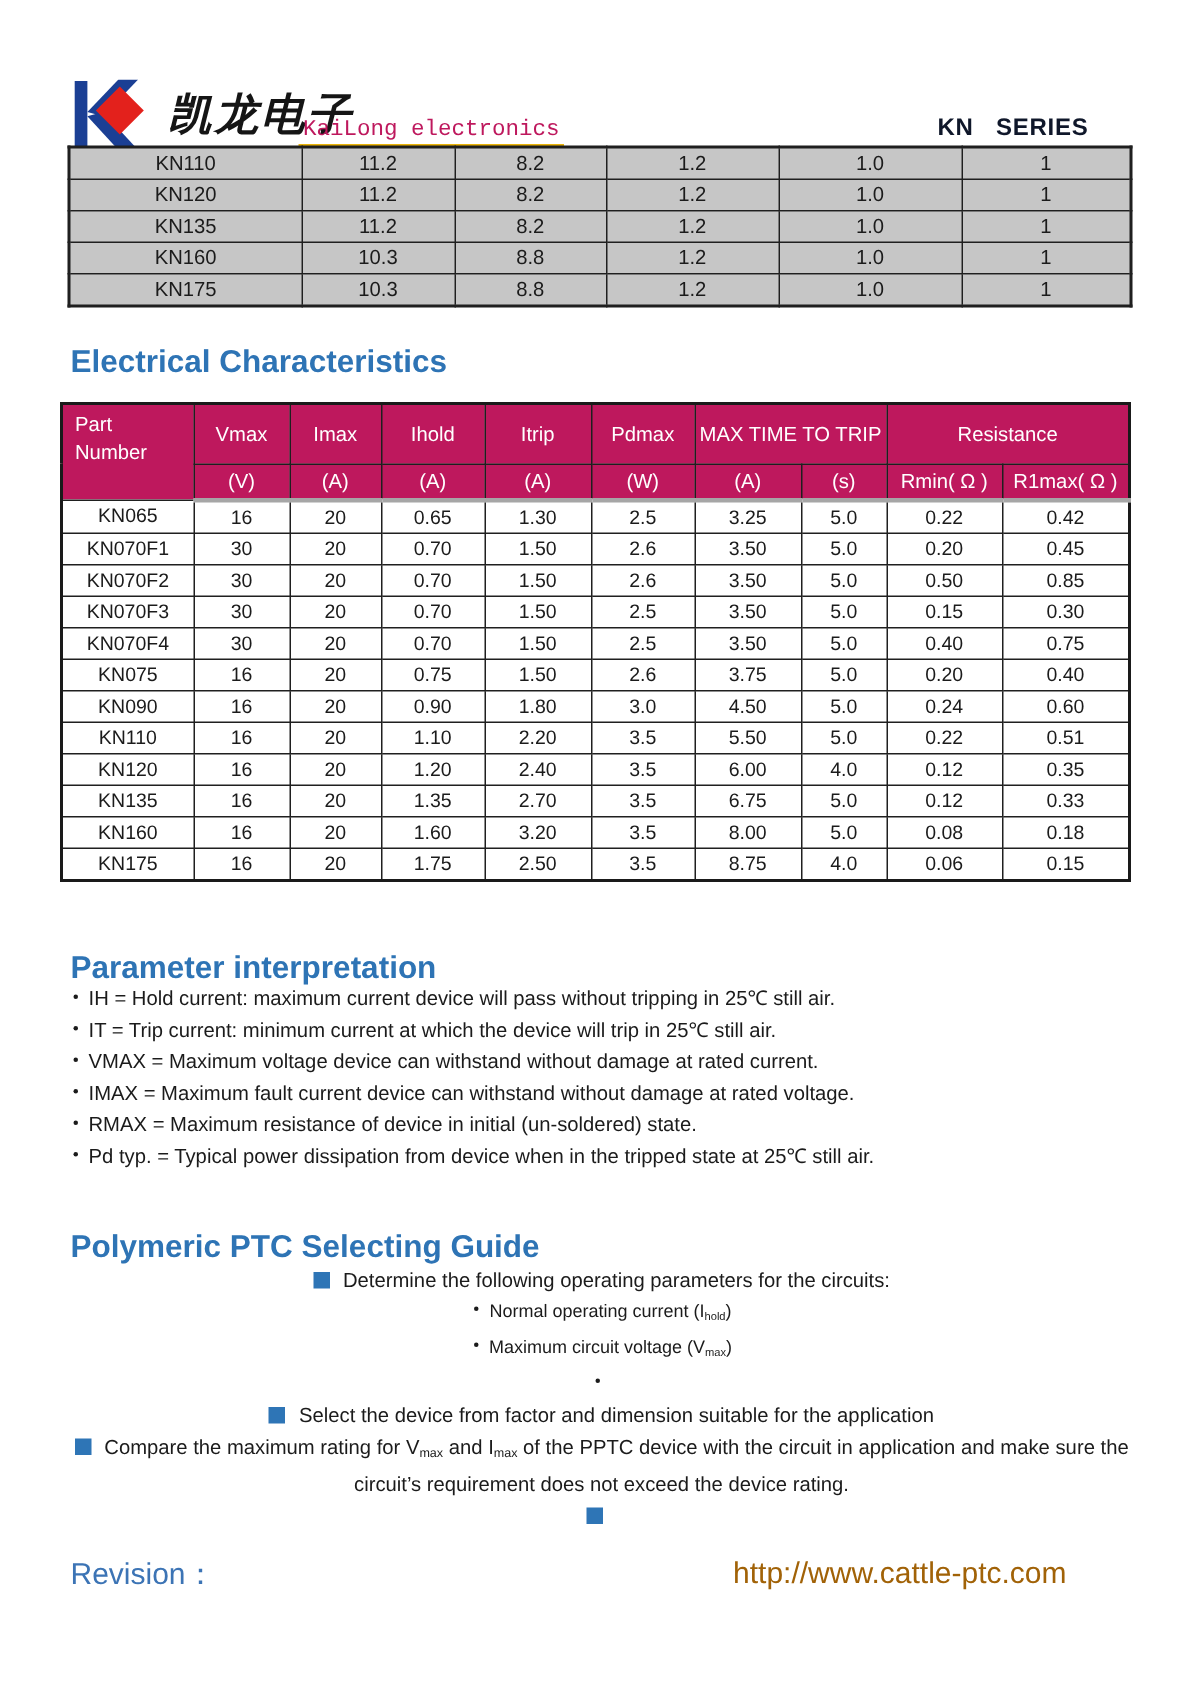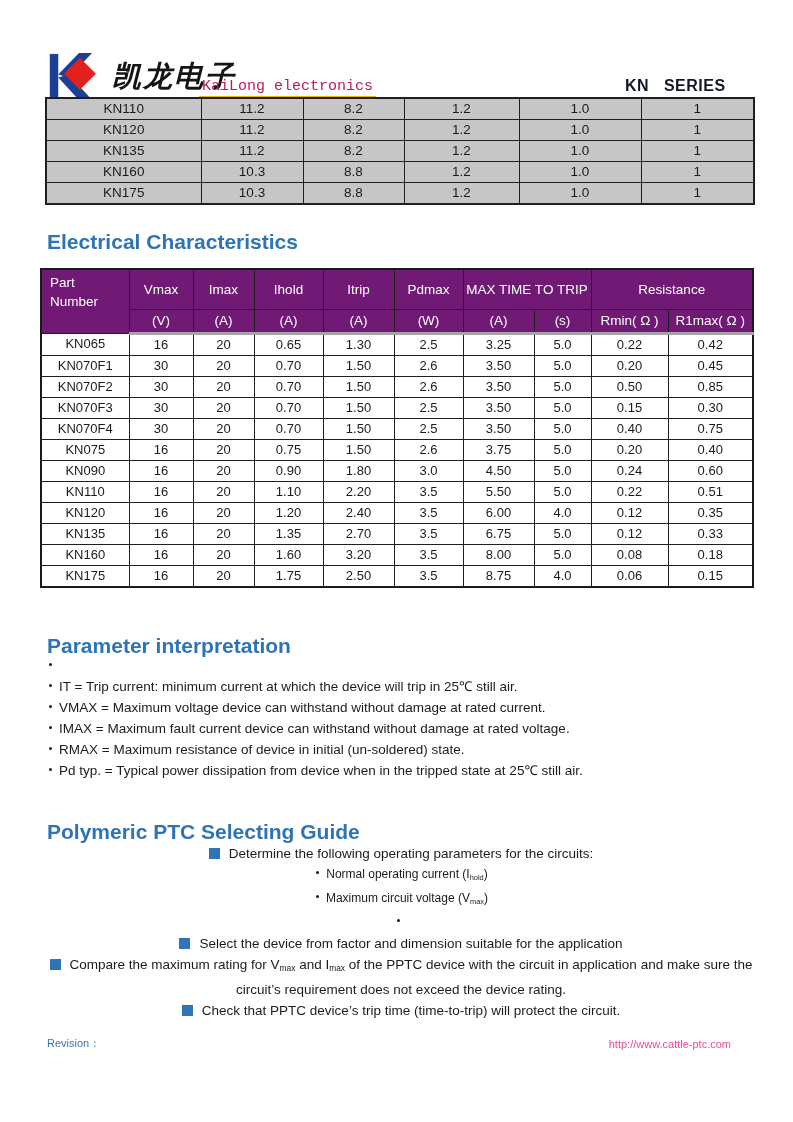--- a/index.html
+++ b/index.html
@@ -44,21 +44,21 @@
   .t-guide { top:820px; }
 
   
   .elec-table {
     position:absolute; left:40px; top:268px; width:712px;
     border-collapse:collapse; table-layout:fixed;
     border:2px solid #1a1a1a; font-size:13px;
   }
   .elec-table th, .elec-table td { border:1px solid #1f1f1f; padding:0; }
   .elec-table thead th {
-    background:#701a75; color:#ffffff; font-weight:normal; font-size:13.5px;
+    background:#be185d; color:#ffffff; font-weight:normal; font-size:13.5px;
     text-align:center; vertical-align:middle;
   }
   .elec-table thead tr.r1 th { height:40px; }
   .elec-table thead tr.r2 th { height:24px; border-bottom:3px solid #a6a6a6; }
   .th-part { text-align:left !important; vertical-align:top !important; padding:3px 0 0 8px !important; line-height:19px; }
   .elec-table tbody td { text-align:center; height:20px; line-height:20px; background:#ffffff; }
 
   
   .param-list { position:absolute; left:47px; top:655px; width:706px; font-size:13.5px; }
   .p-item { line-height:21px; }
@@ -73,23 +73,23 @@
   .g-item.g-dot { font-size:12px; }
   .sq {
     display:inline-block; width:11px; height:11px; background:#2e75b6;
     vertical-align:-1px; margin-right:9px;
   }
   sub { font-size:0.62em; vertical-align:-0.25em; letter-spacing:0; }
 
   
   .footer {
     position:absolute; left:47px; top:1036px; width:706px;
-    display:flex; align-items:center; font-size:11px; color:#3c74b5;
-  }
-  .footer .url { margin-left:auto; margin-right:22px; color:#ec4899; text-decoration:none; }
+    display:flex; align-items:center; font-size:20px; color:#3c74b5;
+  }
+  .footer .url { margin-left:auto; margin-right:42px; color:#a16207; text-decoration:none; }
 </style>
 </head>
 <body>
 
 <div>
   <svg class="logo" viewBox="0 0 120 100">
     <polygon points="0,2 18,2 18,98 0,98" fill="#1b3f94"></polygon>
     <polygon points="18,46 62,0 90,0 40,52" fill="#1b3f94"></polygon>
     <polygon points="18,52 40,46 90,100 62,100" fill="#1b3f94"></polygon>
     <polygon points="64,10 98,44 64,78 30,44" fill="#e3211c"></polygon>
@@ -336,35 +336,35 @@
         <td>8.75</td>
         <td>4.0</td>
         <td>0.06</td>
         <td>0.15</td>
       </tr>
     </tbody>
 </table>
 
 <div class="section-title t-param">Parameter interpretation</div>
 <div class="param-list">
-    <div class="p-item"><span class="dot"></span></div>
+    <div class="p-item"><span class="dot"></span><span>IH = Hold current: maximum current device will pass without tripping in 25℃  still air.</span></div>
     <div class="p-item"><span class="dot"></span><span>IT = Trip current: minimum current at which the device will trip in 25℃  still air.</span></div>
     <div class="p-item"><span class="dot"></span><span>VMAX = Maximum voltage device can withstand without damage at rated current.</span></div>
     <div class="p-item"><span class="dot"></span><span>IMAX = Maximum fault current device can withstand without damage at rated voltage.</span></div>
     <div class="p-item"><span class="dot"></span><span>RMAX = Maximum resistance of device in initial (un-soldered) state.</span></div>
     <div class="p-item"><span class="dot"></span><span>Pd typ. = Typical power dissipation from device when in the tripped state at 25℃  still air.</span></div>
   </div>
 
 <div class="section-title t-guide">Polymeric PTC Selecting Guide</div>
 <div class="guide-list">
     <div class="g-item g-sq"><span class="sq"></span><span>Determine the following operating parameters for the circuits:</span></div>
     <div class="g-item g-dot"><span class="dot"></span><span>Normal operating current (I</span><sub>hold</sub><span>)</span></div>
     <div class="g-item g-dot"><span class="dot"></span><span>Maximum circuit voltage (V</span><sub>max</sub><span>)</span></div>
     <div class="g-item g-dot"><span class="dot"></span></div>
     <div class="g-item g-sq"><span class="sq"></span><span>Select the device from factor and dimension suitable for the application</span></div>
     <div class="g-item g-sq"><span class="sq"></span><span>Compare the maximum rating for V</span><sub>max</sub><span> and I</span><sub>max</sub><span> of the PPTC device with the circuit in application and make sure the circuit’s requirement does not exceed the device rating.</span></div>
-    <div class="g-item g-sq"><span class="sq"></span><span>Check that PPTC device’s trip time (time-to-trip) will protect the circuit.</span></div>
+    <div class="g-item g-sq"><span class="sq"></span></div>
   </div>
 
 <div class="footer">
   <span>Revision：</span>
   <a class="url" href="#">http://www.cattle-ptc.com</a>
 </div>
 
 </body></html>

